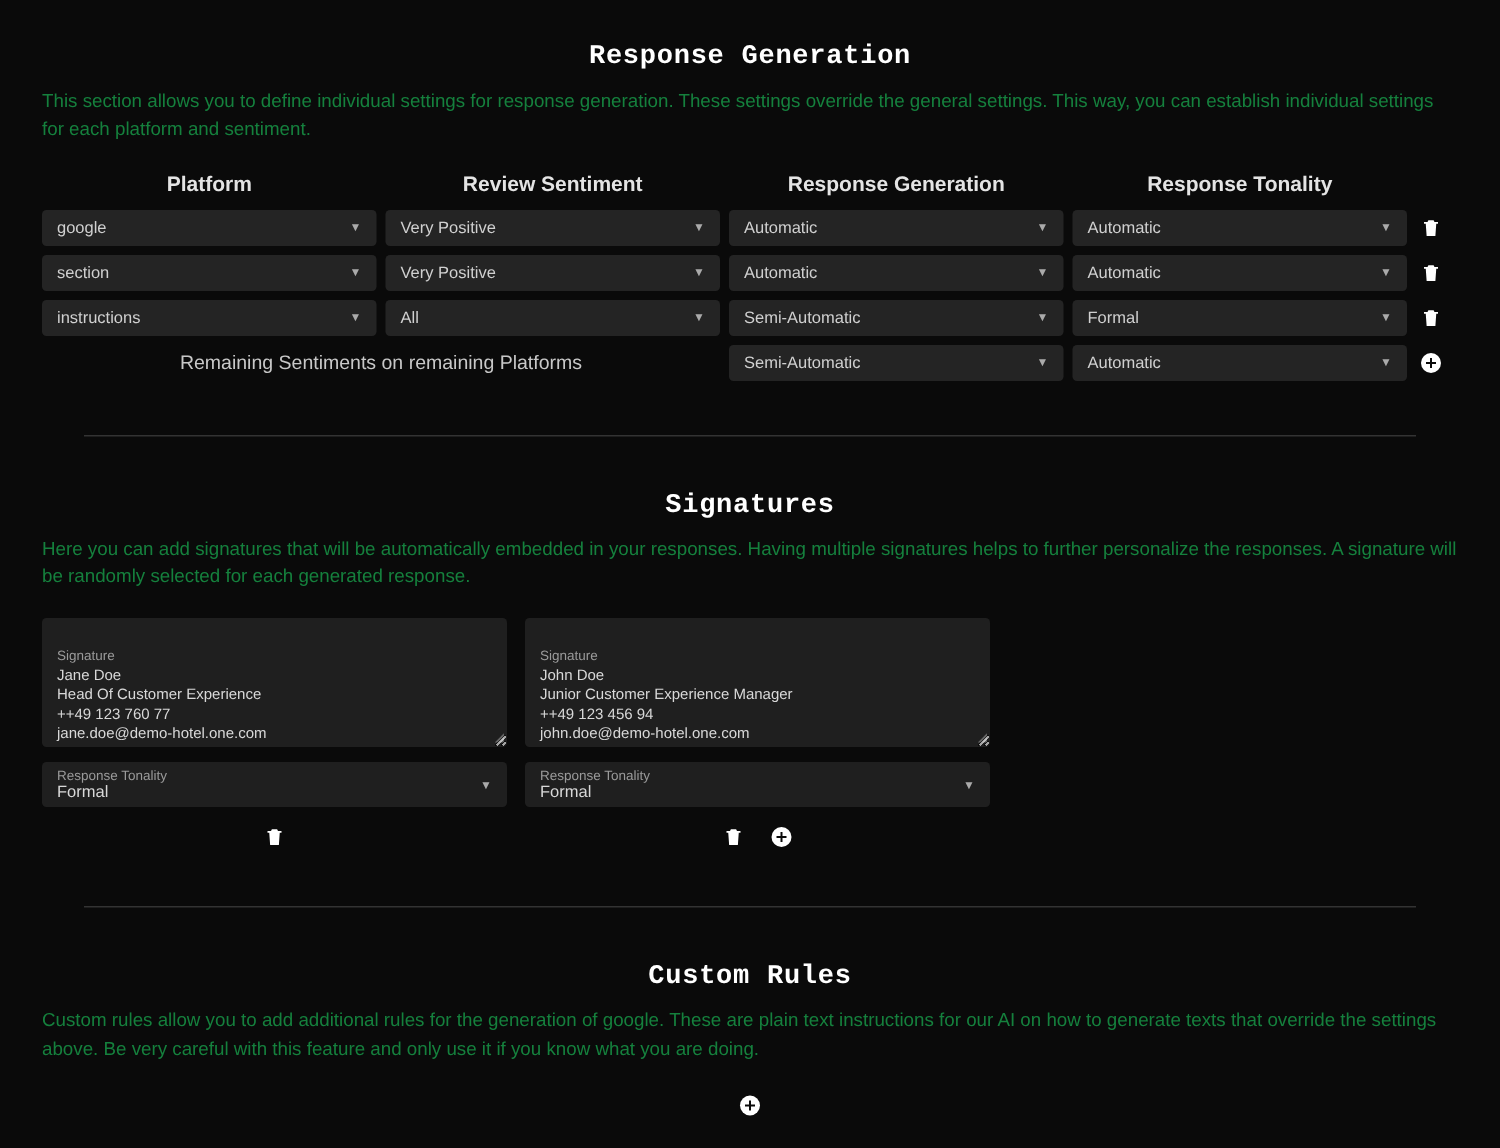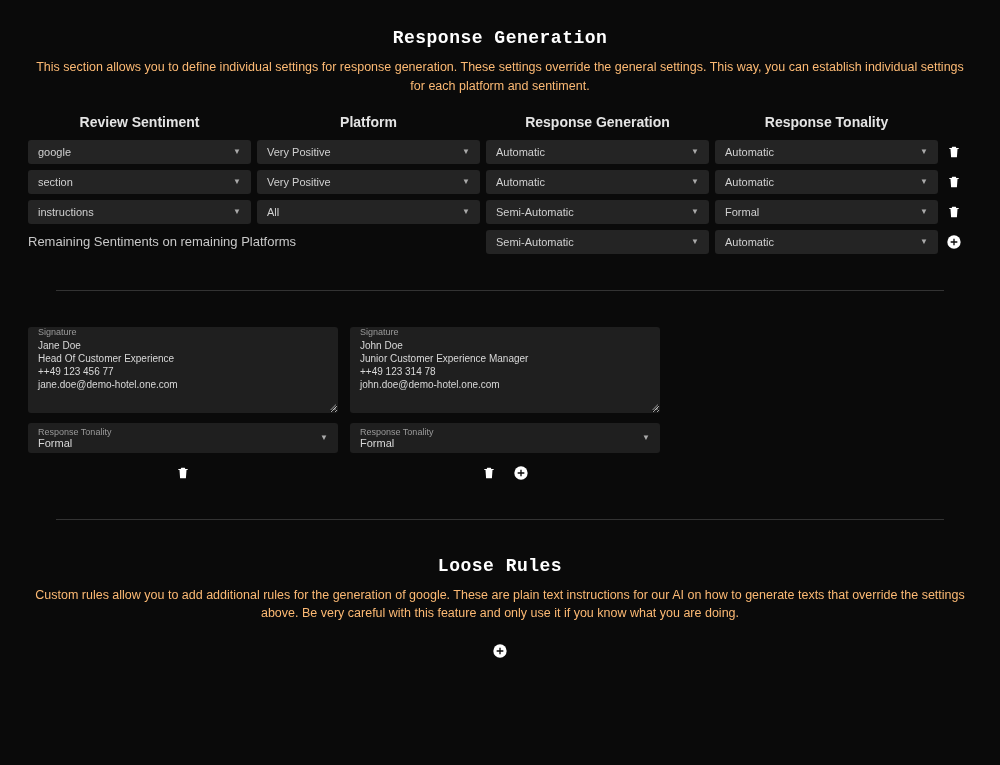--- a/index.html
+++ b/index.html
@@ -18,22 +18,22 @@
   h2.section-title {
     text-align: center;
     font-weight: 700;
     font-size: 18px;
     letter-spacing: 0.5px;
     color: #fff;
     font-family: "Courier New", monospace;
     margin-bottom: 10px;
   }
   .section-desc {
-    text-align: center;
-    color: #fdba74;
+    text-align: left;
+    color: #15803d;
     font-size: 12.5px;
     line-height: 1.5;
     margin-bottom: 18px;
   }
   .rg-table {
     width: 100%;
   }
   .rg-header {
     display: grid;
     grid-template-columns: 1fr 1fr 1fr 1fr 28px;
@@ -65,20 +65,21 @@
     cursor: pointer;
     font-size: 11px;
     color: #d0d0d0;
   }
   .select-field .caret {
     font-size: 8px;
     color: #aaa;
   }
   .remaining-label {
     grid-column: 1 / span 2;
+    text-align: center;
     color: #c8c8c8;
     font-size: 13px;
     padding: 2px 0;
   }
   .icon-btn {
     width: 20px;
     height: 20px;
     display: flex;
     align-items: center;
     justify-content: center;
@@ -93,21 +94,21 @@
   .sig-grid {
     display: flex;
     gap: 12px;
   }
   .sig-card {
     width: 310px;
   }
   .sig-textarea {
     background: #1f1f1f;
     border-radius: 3px;
-    padding: 0 10px;
+    padding: 20px 10px;
     height: 86px;
     position: relative;
     resize: both;
     overflow: hidden;
   }
   .sig-textarea .ta-label {
     font-size: 9px;
     color: #9a9a9a;
     margin-bottom: 2px;
   }
@@ -154,22 +155,22 @@
 </head>
 <body>
 
 <div class="container">
 
   <h2 class="section-title">Response Generation</h2>
   <p class="section-desc">This section allows you to define individual settings for response generation. These settings override the general settings. This way, you can establish individual settings for each platform and sentiment.</p>
 
   <div class="rg-table">
     <div class="rg-header">
+      <div>Platform</div>
       <div>Review Sentiment</div>
-      <div>Platform</div>
       <div>Response Generation</div>
       <div>Response Tonality</div>
       <div></div>
     </div>
 
     <div class="rg-row">
       <div class="select-field">
           <span>google</span>
           <span class="caret">▼</span>
         </div>
@@ -254,29 +255,31 @@
           <svg width="16" height="16" viewBox="0 0 24 24">
             <circle cx="12" cy="12" r="10" fill="#fff"></circle>
             <path d="M11 7h2v10h-2z M7 11h10v2H7z" fill="#0a0a0a"></path>
           </svg>
         </div>
     </div>
   </div>
 
   <hr class="divider">
 
+  <h2 class="section-title">Signatures</h2>
+  <p class="section-desc">Here you can add signatures that will be automatically embedded in your responses. Having multiple signatures helps to further personalize the responses. A signature will be randomly selected for each generated response.</p>
 
   <div class="sig-grid">
 
     <div class="sig-card">
       <div class="sig-textarea">
         <div class="ta-label">Signature</div>
         <div class="ta-body">Jane Doe
 Head Of Customer Experience
-++49 123 456 77
+++49 123 760 77
 jane.doe@demo-hotel.one.com</div>
         <div class="resize-handle">◢</div>
       </div>
       <div class="sig-select">
         <div class="wrap">
           <span class="sel-label">Response Tonality</span>
           <span class="sel-value">Formal</span>
         </div>
         <span class="caret">▼</span>
       </div>
@@ -287,21 +290,21 @@
             </svg>
           </div>
       </div>
     </div>
 
     <div class="sig-card">
       <div class="sig-textarea">
         <div class="ta-label">Signature</div>
         <div class="ta-body">John Doe
 Junior Customer Experience Manager
-++49 123 314 78
+++49 123 456 94
 john.doe@demo-hotel.one.com</div>
         <div class="resize-handle">◢</div>
       </div>
       <div class="sig-select">
         <div class="wrap">
           <span class="sel-label">Response Tonality</span>
           <span class="sel-value">Formal</span>
         </div>
         <span class="caret">▼</span>
       </div>
@@ -316,21 +319,21 @@
               <circle cx="12" cy="12" r="10" fill="#fff"></circle>
               <path d="M11 7h2v10h-2z M7 11h10v2H7z" fill="#0a0a0a"></path>
             </svg>
           </div>
       </div>
     </div>
   </div>
 
   <hr class="divider">
 
-  <h2 class="section-title">Loose Rules</h2>
+  <h2 class="section-title">Custom Rules</h2>
   <p class="section-desc">Custom rules allow you to add additional rules for the generation of google. These are plain text instructions for our AI on how to generate texts that override the settings above. Be very careful with this feature and only use it if you know what you are doing.</p>
   <div class="center-add">
     <div class="icon-btn">
         <svg width="16" height="16" viewBox="0 0 24 24">
           <circle cx="12" cy="12" r="10" fill="#fff"></circle>
           <path d="M11 7h2v10h-2z M7 11h10v2H7z" fill="#0a0a0a"></path>
         </svg>
       </div>
   </div>
 

